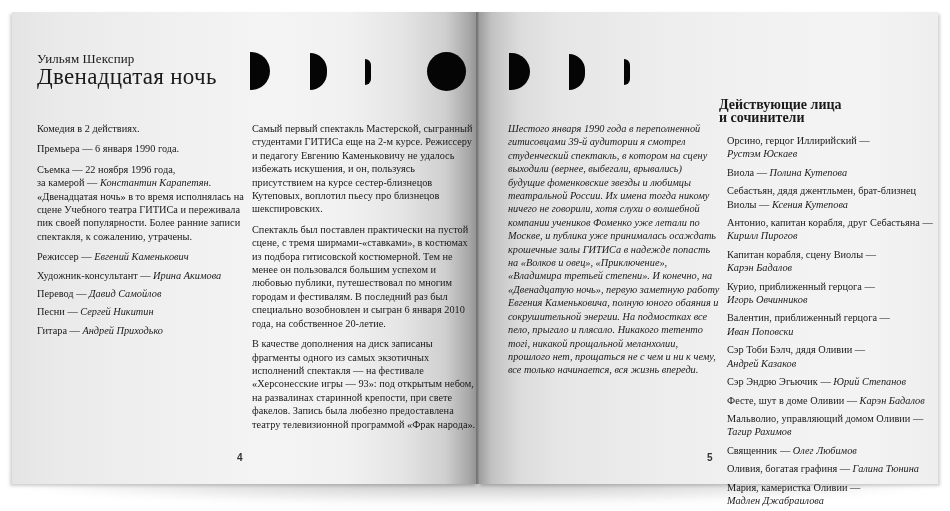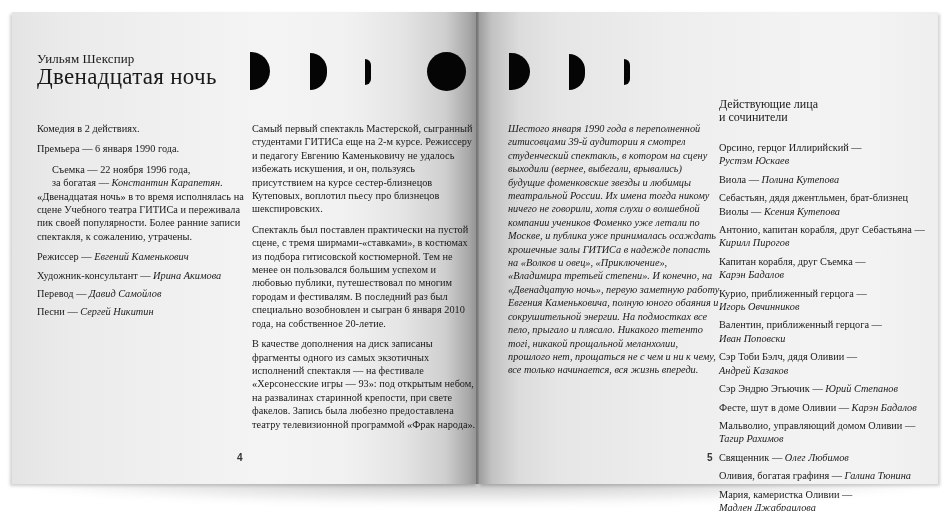--- a/index.html
+++ b/index.html
@@ -72,33 +72,34 @@
       left: 37px; top: 64px;
       font-size: 23px;
       letter-spacing: 0.3px;
     }
     .col {
       position: absolute;
       font-size: 10.3px;
       line-height: 13.4px;
     }
     .col p { margin: 0 0 7px 0; }
-    .col .tight { margin-bottom: 5px; margin-left: 15px; }
+    .col .tight { margin-bottom: 5px; }
     .it { font-style: italic; }
     .col1 { left: 37px; top: 122px; width: 215px; }
     .col2 { left: 252px; top: 122px; width: 225px; }
     .col3 { left: 508px; top: 122px; width: 212px; font-style: italic; }
     .col3 .sig { font-style: normal; }
     .col4 { left: 719px; top: 98px; width: 215px; }
     .col4 .heading {
-      font-size: 12px;
+      font-size: 14px;
       line-height: 13px;
-      margin-bottom: 17px;
+      margin-bottom: 10px;
+      font-weight: bold;
     }
-    .col4 .role { margin: 0 0 5px 0; }
+    .col4 .role { margin: 0 0 5px 8px; }
     .credit-line { margin: 0 0 5px 0; }
 
     .page-num {
       font-size: 10px;
       font-family: "Liberation Sans", sans-serif;
       font-weight: bold;
       color: #333;
     }
     .pn-left { left: 237px; top: 452px; }
     .pn-right { left: 707px; top: 452px; }
@@ -131,28 +132,29 @@
   <div class="moon" style="left:427px; top:52px; width:39px; height:39px; border-radius:50%;"></div>
   <div class="moon half-right" style="left:509px; top:53px; width:21px; height:37px;"></div>
   <div class="moon half-right" style="left:569px; top:54px; width:16px; height:36px;"></div>
   <div class="moon half-right" style="left:624px; top:59px; width:6px; height:26px;"></div>
 
   <div class="col col1">
     <p>Комедия в 2 действиях.</p>
     <p>Премьера — 6 января 1990 года.</p>
     <p class="tight" style="margin-bottom:0;">
       <span>Съемка — 22 ноября 1996 года,</span><br>
-      <span>за богатая — </span><span class="it">Константин Карапетян.</span>
+      <span>за камерой — </span><span class="it">Константин Карапетян.</span>
     </p>
     <p>«Двенадцатая ночь» в то время исполнялась на сцене Учебного театра ГИТИСа и переживала пик своей популярности. Более ранние записи спектакля, к сожалению, утрачены.</p>
     <div>
       <div class="credit-line"><span>Режиссер — </span><span class="it">Евгений Каменькович</span></div>
       <div class="credit-line"><span>Художник-консультант — </span><span class="it">Ирина Акимова</span></div>
       <div class="credit-line"><span>Перевод — </span><span class="it">Давид Самойлов</span></div>
       <div class="credit-line"><span>Песни — </span><span class="it">Сергей Никитин</span></div>
+      <div class="credit-line"><span>Гитара — </span><span class="it">Андрей Приходько</span></div>
     </div>
   </div>
 
   <div class="col col2">
     <p>Самый первый спектакль Мастерской, сыгранный студентами ГИТИСа еще на 2-м курсе. Режиссеру и педагогу Евгению Каменьковичу не удалось избежать искушения, и он, пользуясь присутствием на курсе сестер-близнецов Кутеповых, воплотил пьесу про близнецов шекспировских.</p>
     <p>Спектакль был поставлен практически на пустой сцене, с тремя ширмами-«ставками», в костюмах из подбора гитисовской костюмерной. Тем не менее он пользовался большим успехом и любовью публики, путешествовал по многим городам и фестивалям. В последний раз был специально возобновлен и сыгран 6 января 2010 года, на собственное 20-летие.</p>
     <p>В качестве дополнения на диск записаны фрагменты одного из самых экзотичных исполнений спектакля — на фестивале «Херсонесские игры — 93»: под открытым небом, на развалинах старинной крепости, при свете факелов. Запись была любезно предоставлена театру телевизионной программой «Фрак народа».</p>
   </div>
 
   <div class="abs page-num pn-left">4</div>
@@ -164,21 +166,21 @@
   <div class="col col4">
     <div class="heading">
       <span>Действующие лица</span><br>
       <span>и сочинители</span>
     </div>
     <div id="cast-list">
         <div class="role"><span>Орсино, герцог Иллирийский — </span><br><span class="it">Рустэм Юскаев</span></div>
         <div class="role"><span>Виола — </span><span class="it">Полина Кутепова</span></div>
         <div class="role"><span>Себастьян, дядя джентльмен, брат-близнец Виолы — </span><span class="it">Ксения Кутепова</span></div>
         <div class="role"><span>Антонио, капитан корабля, друг Себастьяна — </span><span class="it">Кирилл Пирогов</span></div>
-        <div class="role"><span>Капитан корабля, друг Съемка — </span><br><span class="it">Карэн Бадалов</span></div>
+        <div class="role"><span>Капитан корабля, сцену Виолы — </span><br><span class="it">Карэн Бадалов</span></div>
         <div class="role"><span>Курио, приближенный герцога — </span><br><span class="it">Игорь Овчинников</span></div>
         <div class="role"><span>Валентин, приближенный герцога — </span><br><span class="it">Иван Поповски</span></div>
         <div class="role"><span>Сэр Тоби Бэлч, дядя Оливии — </span><br><span class="it">Андрей Казаков</span></div>
         <div class="role"><span>Сэр Эндрю Эгьючик — </span><span class="it">Юрий Степанов</span></div>
         <div class="role"><span>Фесте, шут в доме Оливии — </span><span class="it">Карэн Бадалов</span></div>
         <div class="role"><span>Мальволио, управляющий домом Оливии — </span><br><span class="it">Тагир Рахимов</span></div>
         <div class="role"><span>Священник — </span><span class="it">Олег Любимов</span></div>
         <div class="role"><span>Оливия, богатая графиня — </span><span class="it">Галина Тюнина</span></div>
         <div class="role"><span>Мария, камеристка Оливии — </span><br><span class="it">Мадлен Джабраилова</span></div>
       </div>

